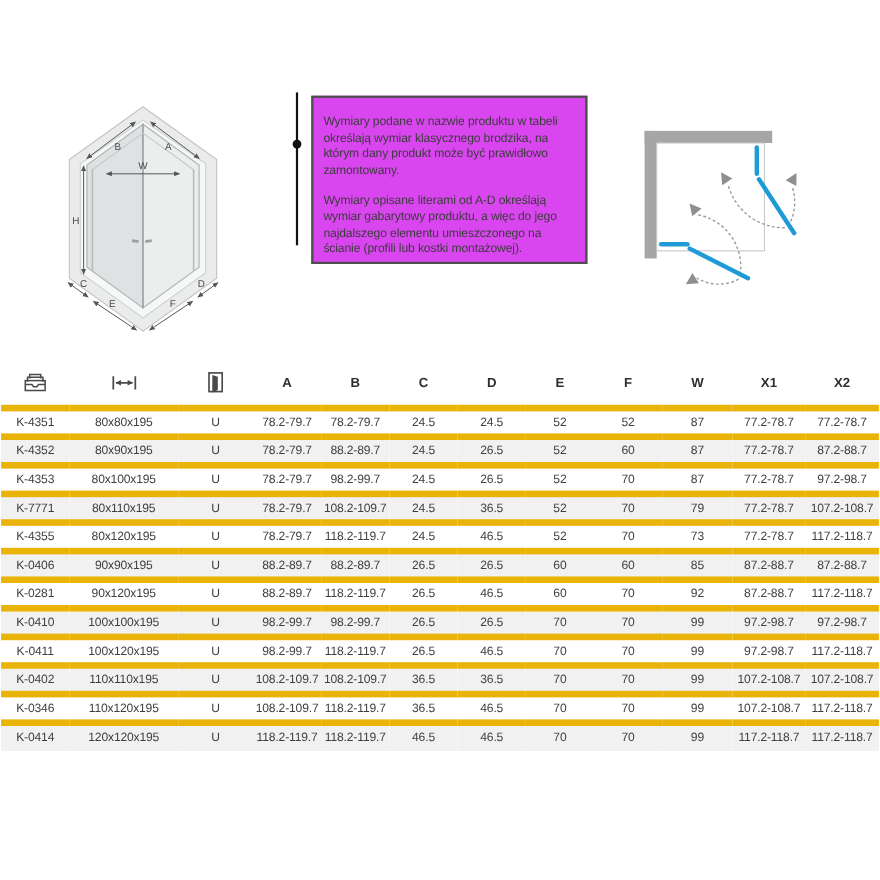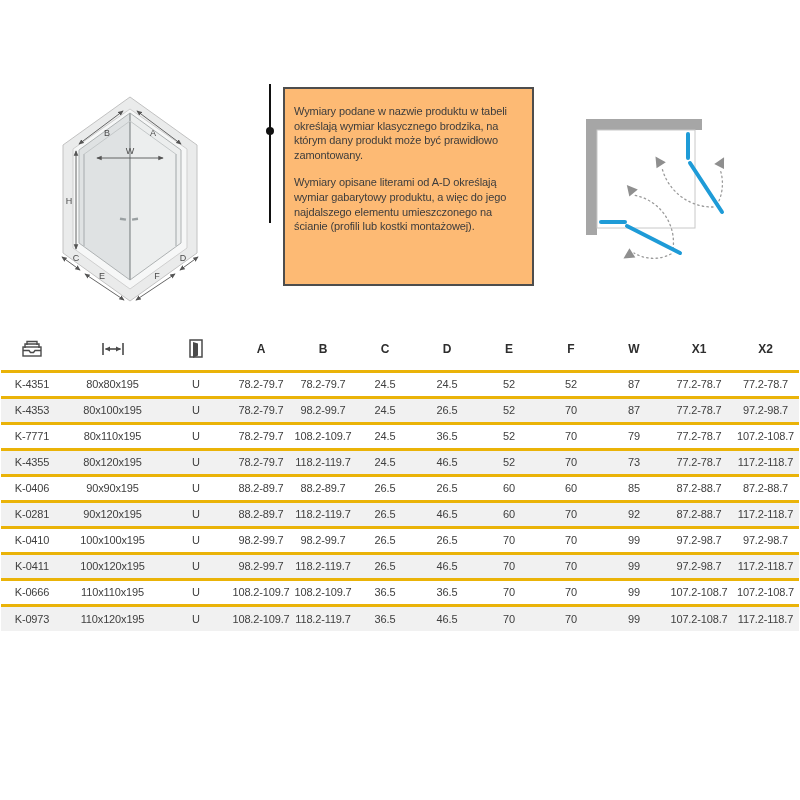--- a/index.html
+++ b/index.html
@@ -6,37 +6,37 @@
   body {
     width:800px; height:800px; position:relative; background:#ffffff;
     font-family:"Liberation Sans","DejaVu Sans",sans-serif;
     -webkit-font-smoothing:antialiased;
   }
   
   .drawing { position:absolute; left:50px; top:83px; width:156px; height:224px; }
   .note-line { position:absolute; left:269px; top:84px; width:2px; height:139px; background:#111; }
   .note-dot { position:absolute; left:266px; top:127px; width:8px; height:8px; border-radius:50%; background:#111; }
   .note-box {
-    position:absolute; left:283px; top:87px; width:251px; height:199px;
-    border:2px solid #4d4d4d; background:#fdba74; box-sizing:border-box;
+    position:absolute; left:283px; top:87px; width:251px; height:153px;
+    border:2px solid #4d4d4d; background:#d946ef; box-sizing:border-box;
     padding:15px 8px 0 9px;
   }
   .note-box p {
     margin:0 0 13px 0; font-size:11px; line-height:14.6px; color:#3c3c3c; letter-spacing:-0.1px;
   }
   .diagram { position:absolute; left:585px; top:115px; width:200px; height:150px; }
   
   table.spec {
     position:absolute; left:1px; top:328px; width:798px;
     border-collapse:collapse; table-layout:fixed;
   }
   table.spec thead tr { height:43px; }
   table.spec thead { border-bottom:1px solid #8c8c8c; }
   table.spec th { font-size:12px; font-weight:bold; color:#2e2e2e; text-align:center; padding:0; }
-  table.spec tbody tr { height:26px; border-top:3px solid #eab308; border-bottom:1px solid #fff; }
+  table.spec tbody tr { height:26px; border-top:6px solid #eab308; border-bottom:1px solid #fff; }
   table.spec tbody tr:nth-child(even) { background:#f1f1f1; }
   table.spec td {
     text-align:center; font-size:11px; color:#404040; letter-spacing:-0.15px; padding:0;
     white-space:nowrap; overflow:hidden;
   }
   col.c-code{width:62px} col.c-size{width:99px} col.c-door{width:68px}
   col.c-a,col.c-b,col.c-c,col.c-d,col.c-e,col.c-f{width:62px}
   col.c-w{width:64px} col.c-x1{width:66px} col.c-x2{width:67px}
   th svg { vertical-align:middle; }
 </style>
@@ -181,20 +181,34 @@
         <td>78.2-79.7</td>
         <td>24.5</td>
         <td>24.5</td>
         <td>52</td>
         <td>52</td>
         <td>87</td>
         <td>77.2-78.7</td>
         <td>77.2-78.7</td>
       </tr>
       <tr>
+        <td>K-4352</td>
+        <td>80x90x195</td>
+        <td>U</td>
+        <td>78.2-79.7</td>
+        <td>88.2-89.7</td>
+        <td>24.5</td>
+        <td>26.5</td>
+        <td>52</td>
+        <td>60</td>
+        <td>87</td>
+        <td>77.2-78.7</td>
+        <td>87.2-88.7</td>
+      </tr>
+      <tr>
         <td>K-4353</td>
         <td>80x100x195</td>
         <td>U</td>
         <td>78.2-79.7</td>
         <td>98.2-99.7</td>
         <td>24.5</td>
         <td>26.5</td>
         <td>52</td>
         <td>70</td>
         <td>87</td>
@@ -279,41 +293,55 @@
         <td>118.2-119.7</td>
         <td>26.5</td>
         <td>46.5</td>
         <td>70</td>
         <td>70</td>
         <td>99</td>
         <td>97.2-98.7</td>
         <td>117.2-118.7</td>
       </tr>
       <tr>
-        <td>K-0666</td>
+        <td>K-0402</td>
         <td>110x110x195</td>
         <td>U</td>
         <td>108.2-109.7</td>
         <td>108.2-109.7</td>
         <td>36.5</td>
         <td>36.5</td>
         <td>70</td>
         <td>70</td>
         <td>99</td>
         <td>107.2-108.7</td>
         <td>107.2-108.7</td>
       </tr>
       <tr>
-        <td>K-0973</td>
+        <td>K-0346</td>
         <td>110x120x195</td>
         <td>U</td>
         <td>108.2-109.7</td>
         <td>118.2-119.7</td>
         <td>36.5</td>
         <td>46.5</td>
         <td>70</td>
         <td>70</td>
         <td>99</td>
         <td>107.2-108.7</td>
+        <td>117.2-118.7</td>
+      </tr>
+      <tr>
+        <td>K-0414</td>
+        <td>120x120x195</td>
+        <td>U</td>
+        <td>118.2-119.7</td>
+        <td>118.2-119.7</td>
+        <td>46.5</td>
+        <td>46.5</td>
+        <td>70</td>
+        <td>70</td>
+        <td>99</td>
+        <td>117.2-118.7</td>
         <td>117.2-118.7</td>
       </tr>
     </tbody>
 </table>
 
 </body></html>

